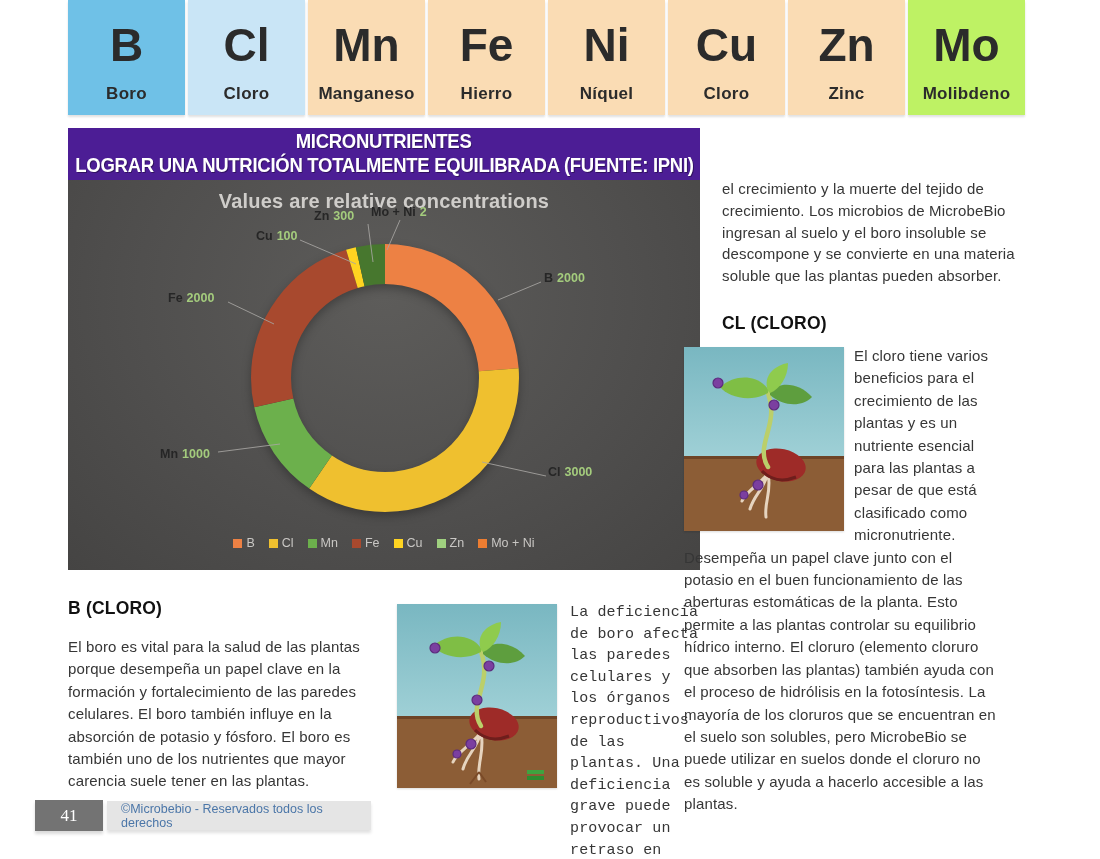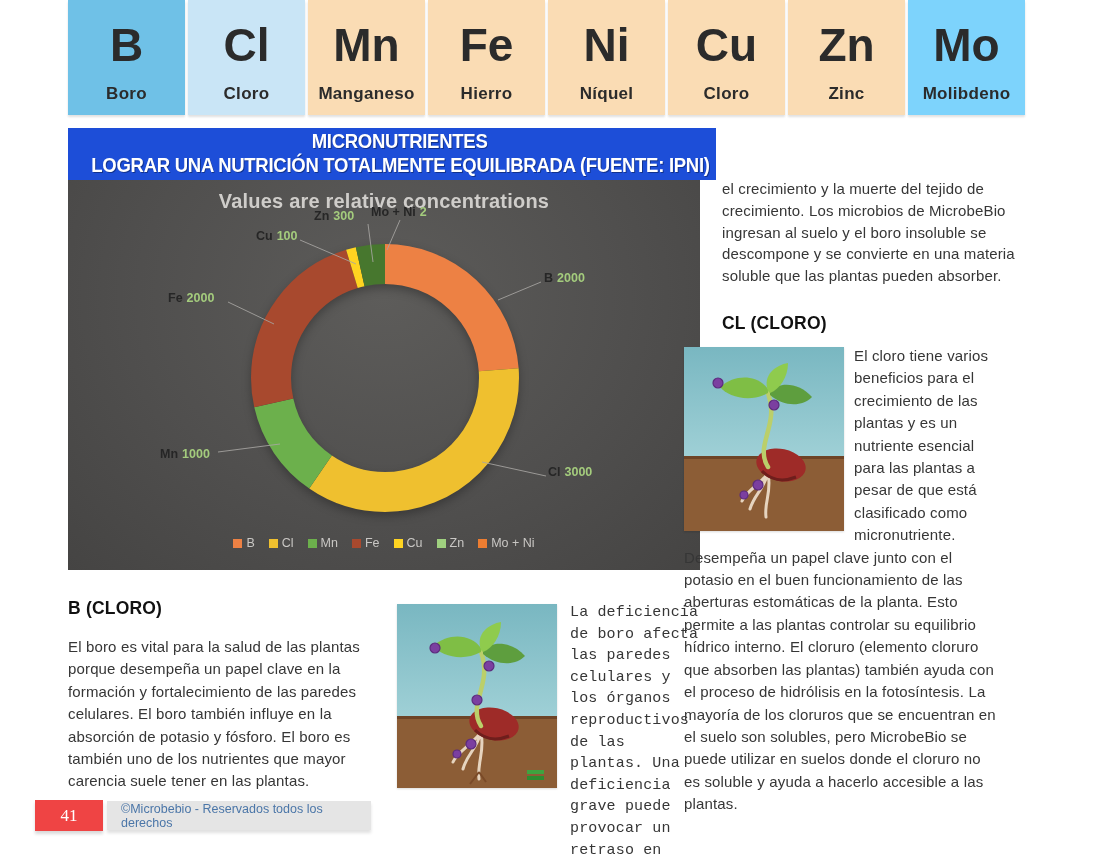--- a/index.html
+++ b/index.html
@@ -40,21 +40,21 @@
   .sec-boro-h{position:absolute;left:68px;top:598px;}
   .sec-boro-p{position:absolute;left:68px;top:636px;width:322px;}
   .mid-fig{position:absolute;left:397px;top:604px;width:160px;height:184px;}
   .mid-cap{position:absolute;left:570px;top:602px;width:134px;line-height:21.6px;font-family:Liberation Mono, monospace;}
   .rcol-p1{position:absolute;left:722px;top:178px;width:315px;line-height:21.8px;}
   .sec-cl-h{position:absolute;left:722px;top:313px;}
   .sec-cl-body{position:absolute;left:684px;top:345px;width:315px;line-height:21.8px;}
   .sec-cl-body .fig{float:left;width:160px;height:184px;margin:2px 10px 6px 0;}
   .fig svg{width:100%;height:100%;display:block;box-shadow:0 1px 2px rgba(0,0,0,.15);}
   
-  .footer-page{position:absolute;left:35px;top:800px;width:68px;height:31px;background:#ef4444;
+  .footer-page{position:absolute;left:35px;top:800px;width:68px;height:31px;background:#737373;
                color:#fff;font-family:"Liberation Serif", serif;font-size:17px;
                display:flex;align-items:center;justify-content:center;box-shadow:0 3px 3px rgba(0,0,0,.15);}
   .footer-copy{position:absolute;left:107px;top:801px;width:264px;height:29px;background:#e5e5e5;
                color:#4b76a8;font-size:12.5px;display:flex;align-items:center;padding-left:14px;
                box-sizing:border-box;box-shadow:0 3px 3px rgba(0,0,0,.12);}
 </style>
 </head>
 <body>
 
 <div class="tiles">
@@ -79,27 +79,27 @@
     <div class="nm">Níquel</div>
   </div>
   <div class="tile" style="background: rgb(250, 220, 180);">
     <div class="sym">Cu</div>
     <div class="nm">Cloro</div>
   </div>
   <div class="tile" style="background: rgb(250, 220, 180);">
     <div class="sym">Zn</div>
     <div class="nm">Zinc</div>
   </div>
-  <div class="tile" style="background: #7dd3fc;">
+  <div class="tile" style="background: #bef264;">
     <div class="sym">Mo</div>
     <div class="nm">Molibdeno</div>
   </div>
 </div>
 
-<div class="banner" style="background: #1d4ed8; padding-left: 16px;">
+<div class="banner" style="background: #4c1d95;">
   <div>MICRONUTRIENTES</div>
   <div>LOGRAR UNA NUTRICIÓN TOTALMENTE EQUILIBRADA (FUENTE: IPNI)</div>
 </div>
 
 <div class="chart">
   <div class="chart-title">Values are relative concentrations</div>
 
   <svg class="donut" width="272" height="272" viewBox="-136 -136 272 272">
     <g id="donut-segments" transform="rotate(-90)">
         <circle r="114" cx="0" cy="0" fill="none" stroke="#ed8144" stroke-width="40" stroke-dasharray="170.5030052412456 545.7801197772271" stroke-dashoffset="0"></circle>

